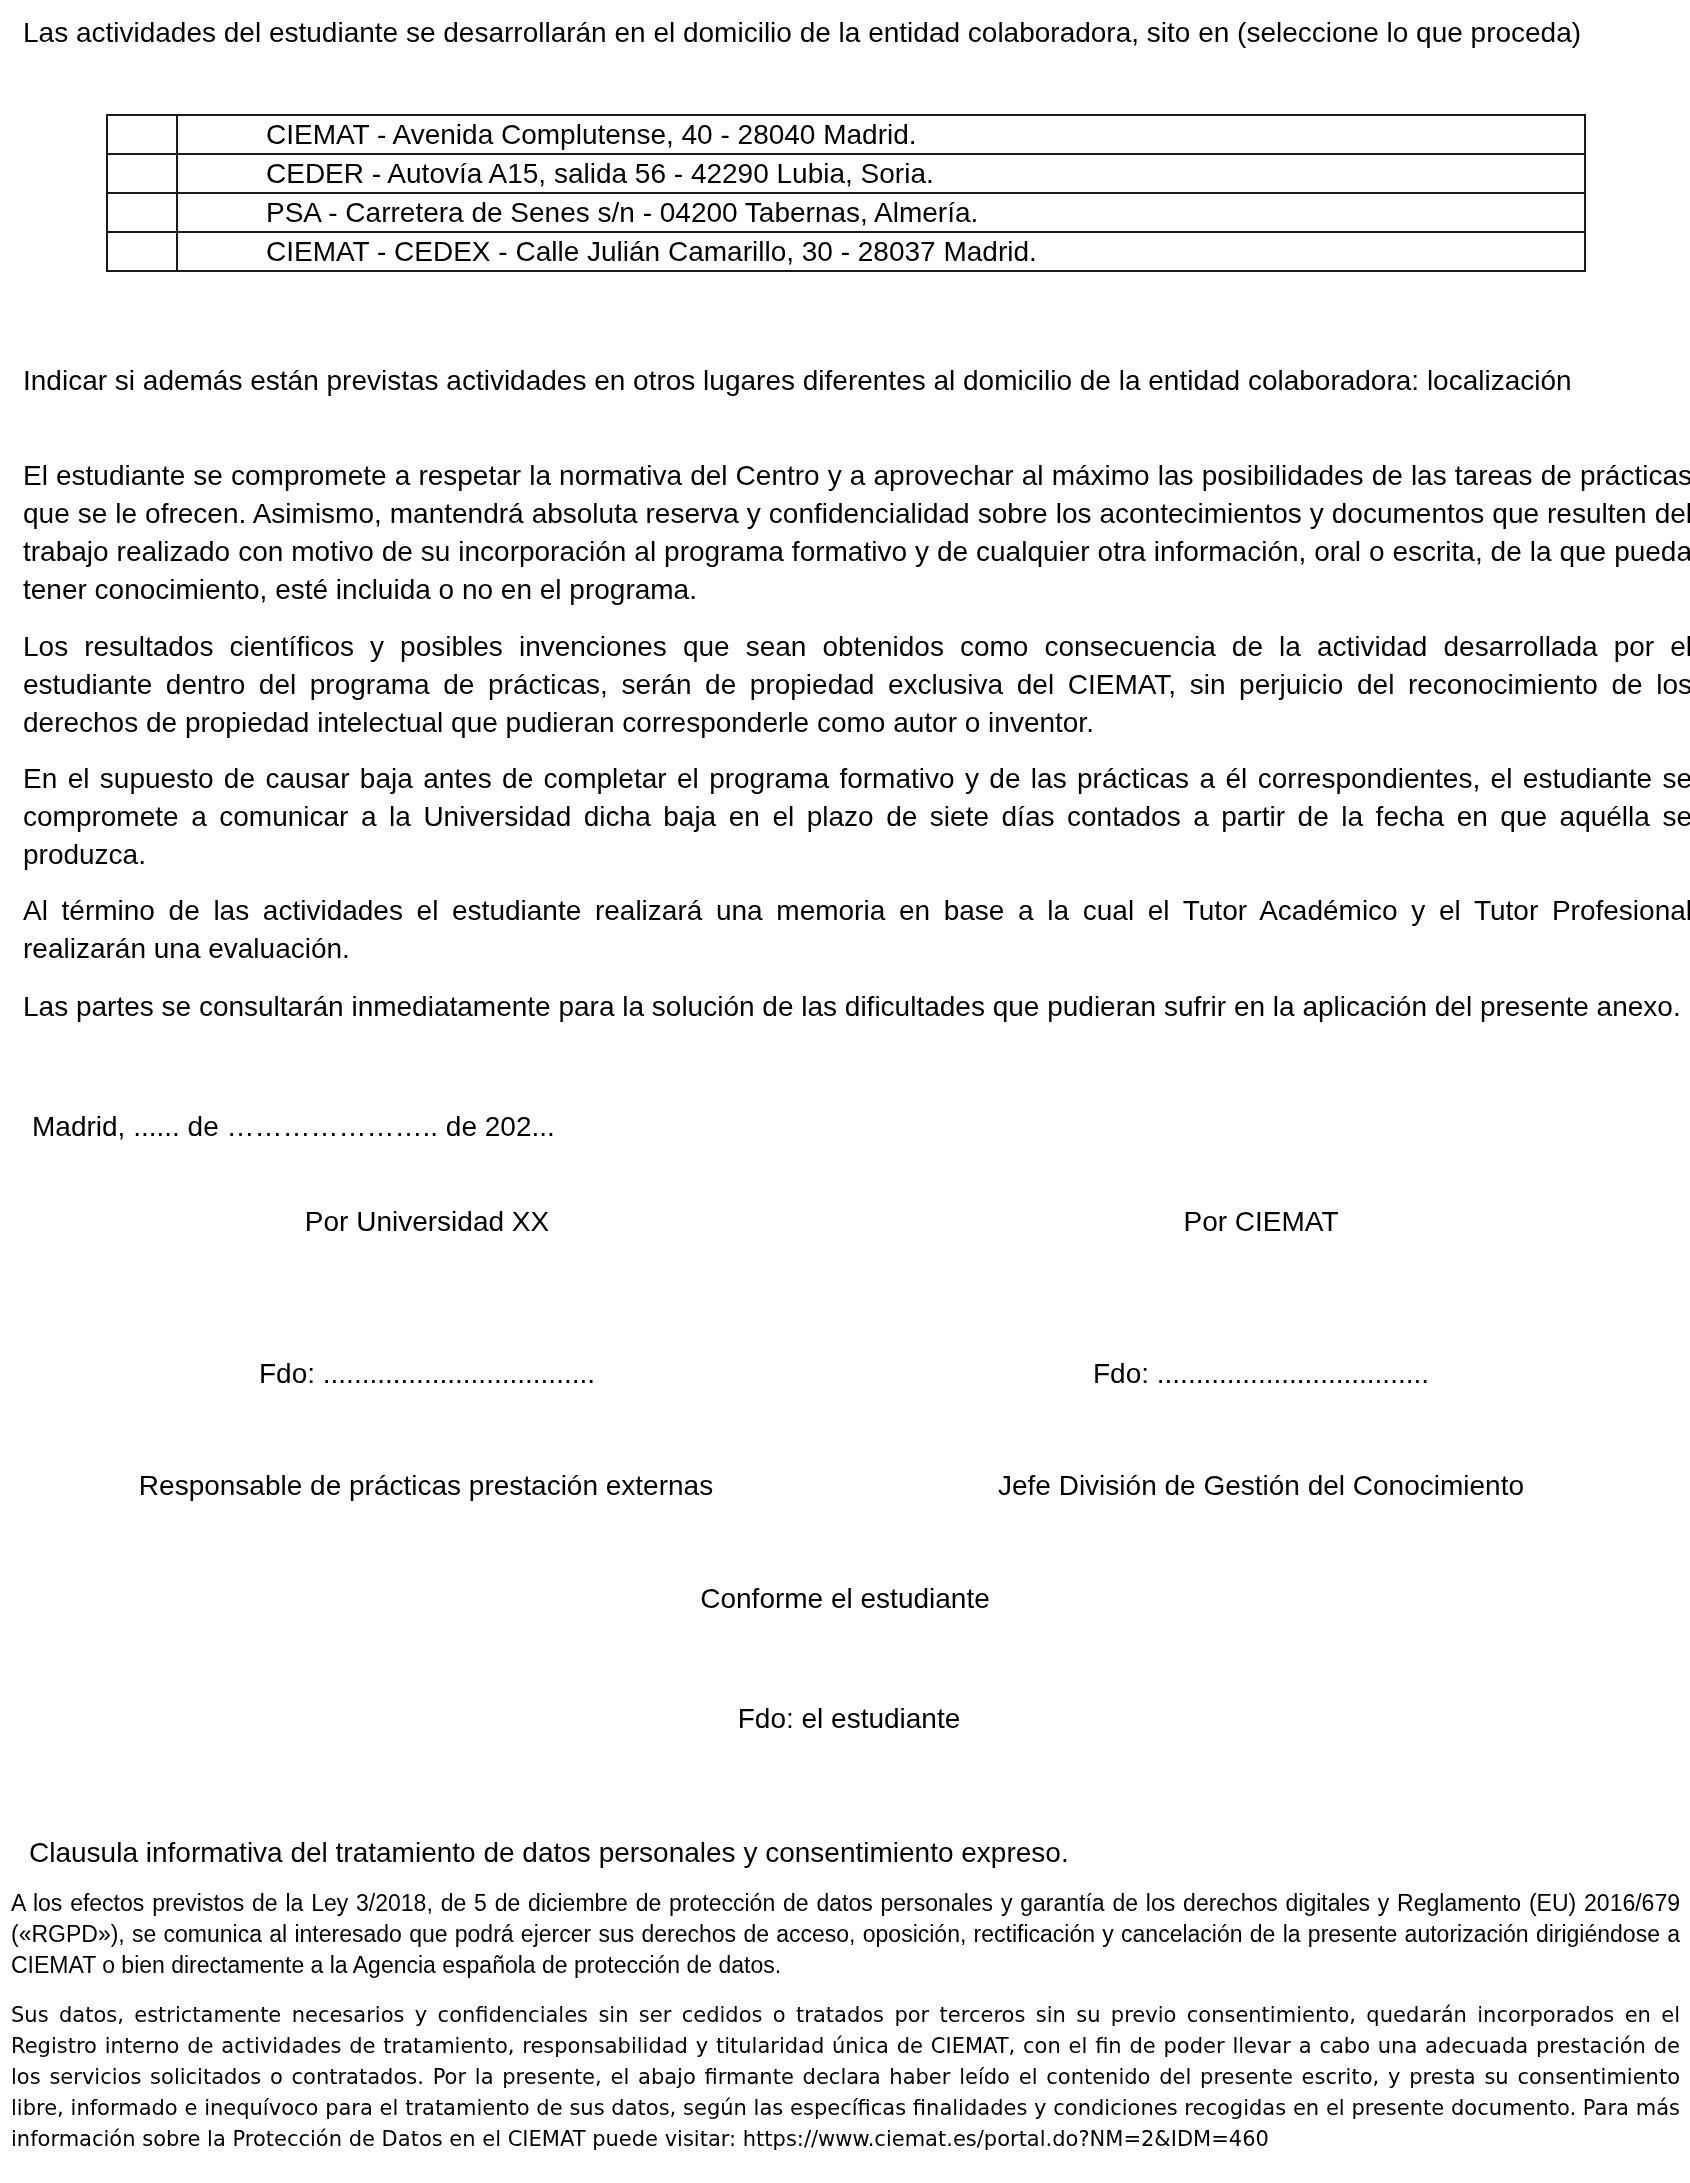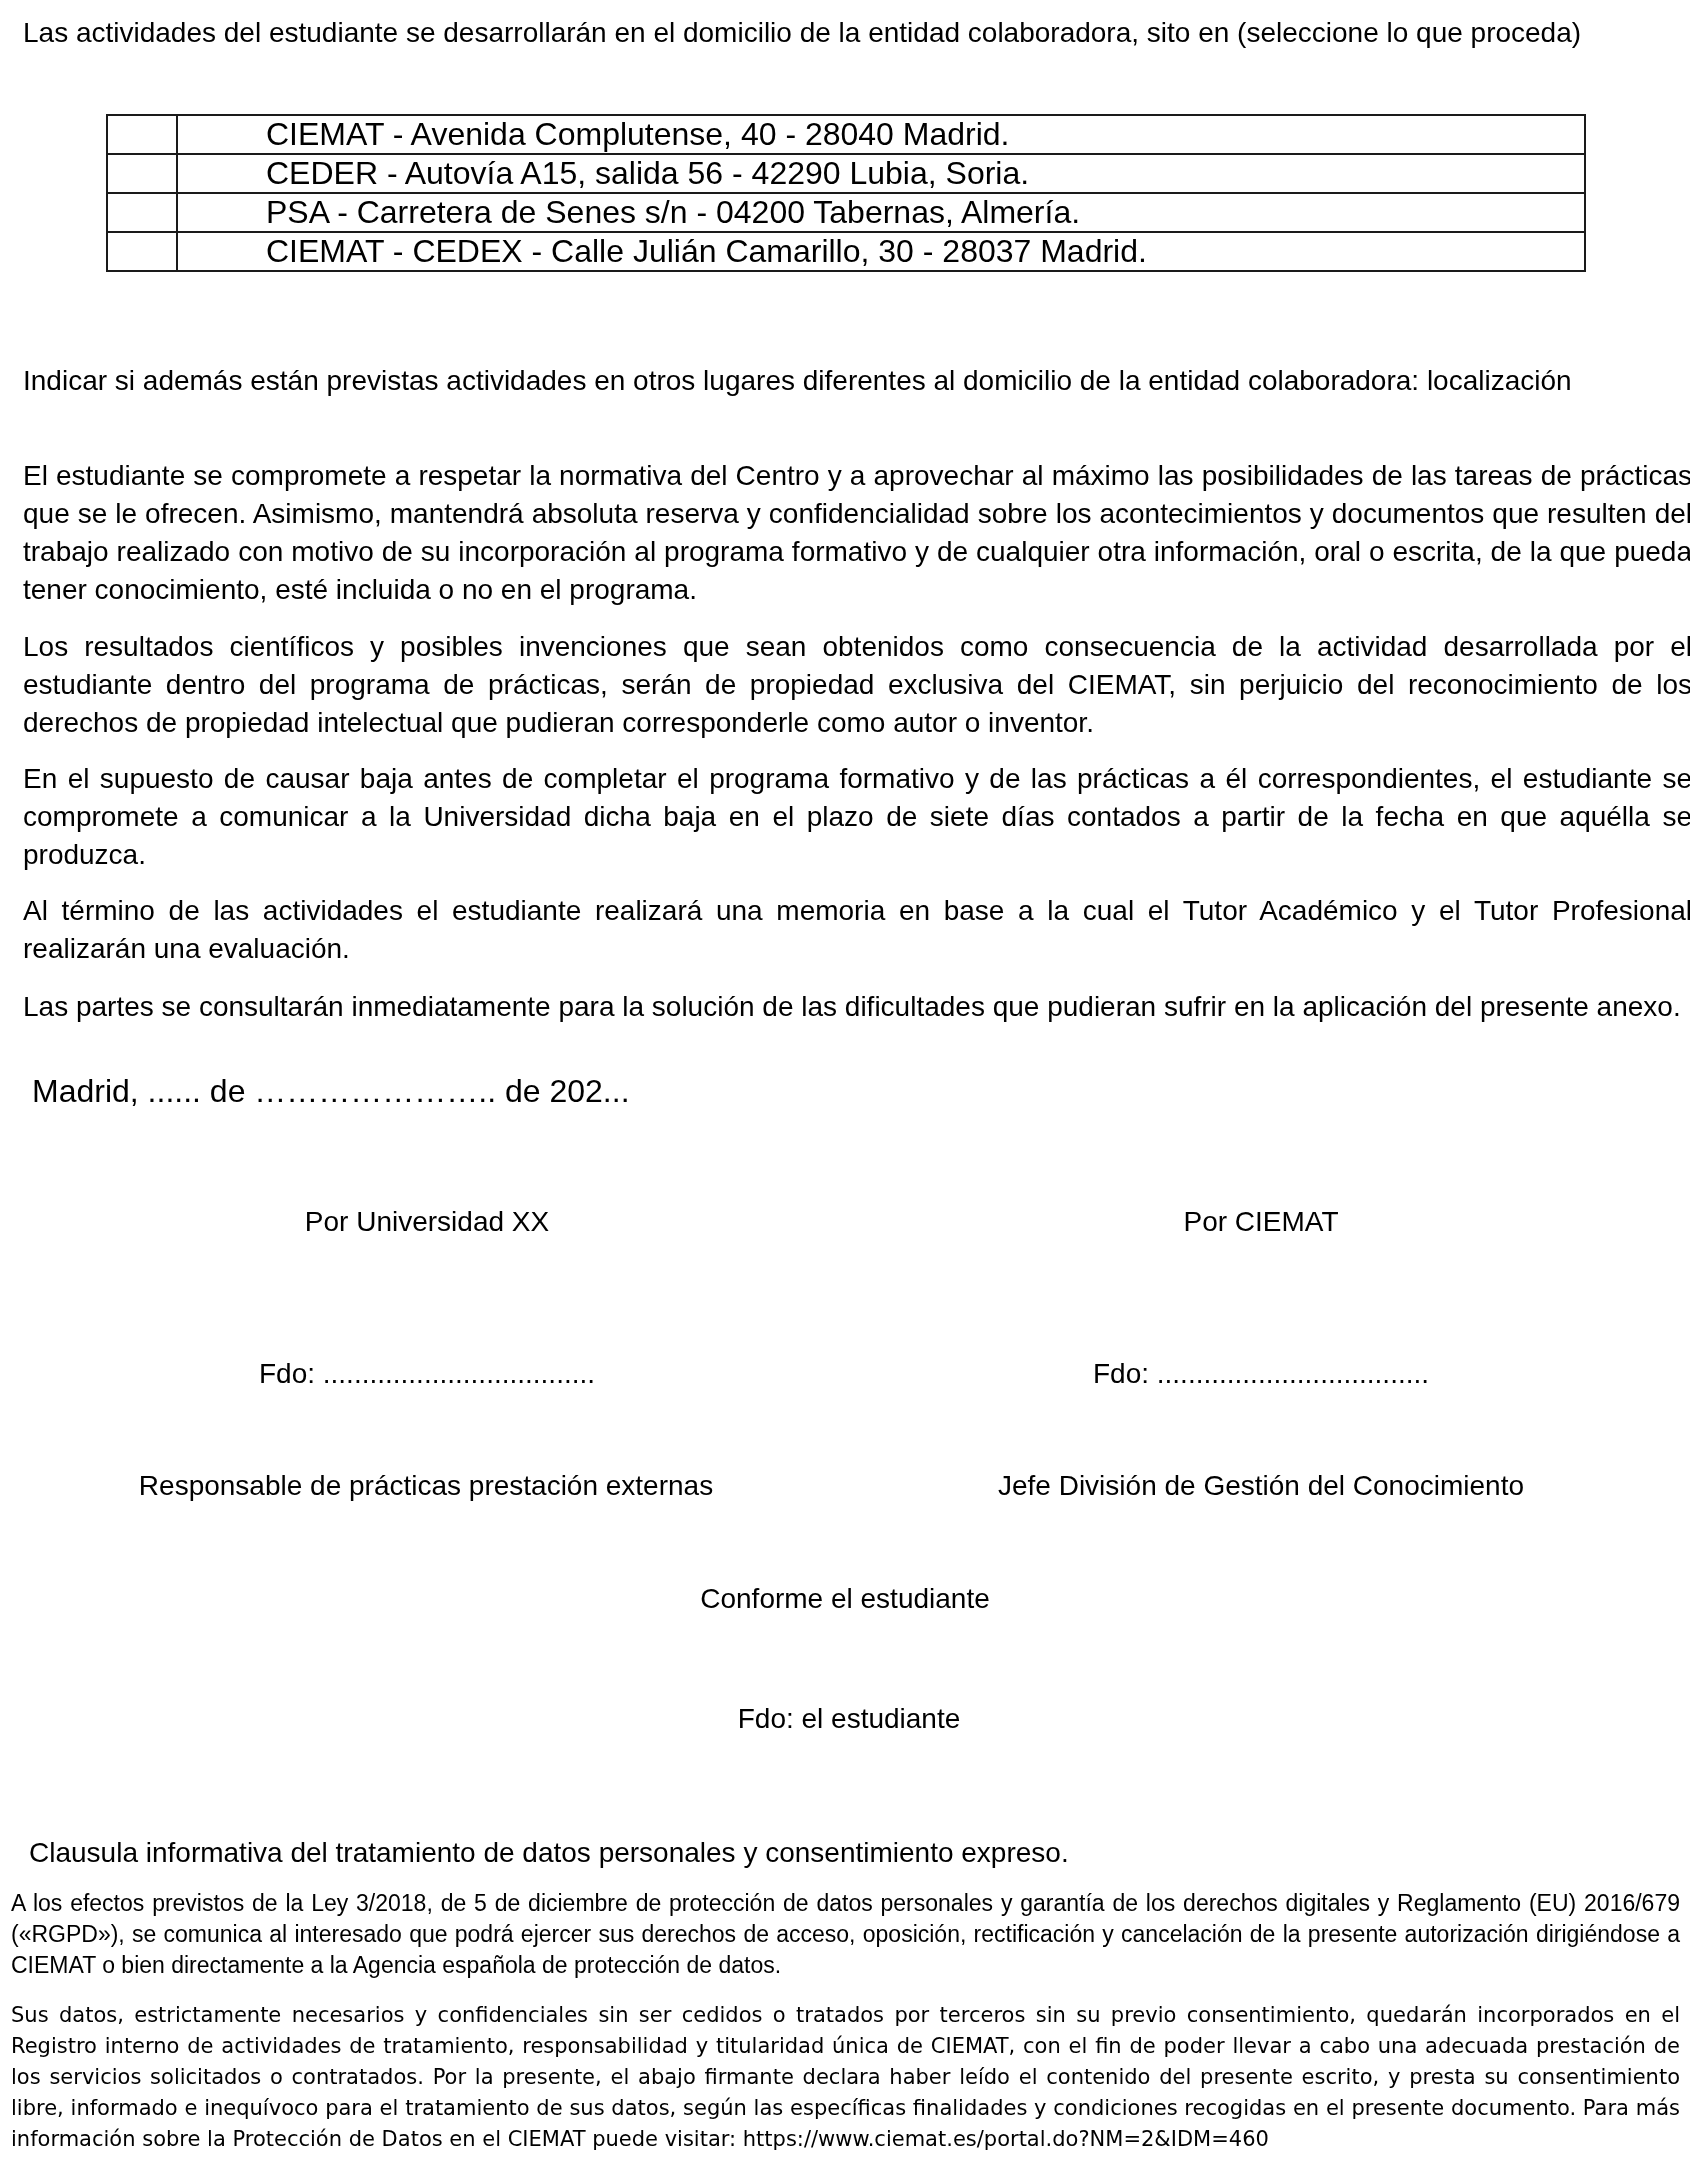--- a/index.html
+++ b/index.html
@@ -1,20 +1,20 @@
 <!DOCTYPE html>
 <html style="font-size:12.7px"><head>
 <meta charset="utf-8">
 <style>
   html, body { margin: 0; padding: 0; background: #ffffff; }
   body { width: 1691px; height: 2183px; position: relative; overflow: hidden; color: #000; font-family: "Liberation Sans", sans-serif; }
   .abs { position: absolute; }
   .para { position: absolute; left: 11px; width: 1669px; font-size: 28px; line-height: 38px; text-align: justify; text-align-last: left; margin: 12px; }
   .center { position: absolute; font-size: 28px; line-height: 37px; text-align: center; white-space: nowrap; transform: translateX(-50%); }
-  table.sites { position: absolute; left: 106px; top: 114px; width: 1480px; border-collapse: collapse; font-size: 32px; }
+  table.sites { position: absolute; left: 106px; top: 114px; width: 1480px; border-collapse: collapse; font-size: 28px; }
   table.sites td { border: 2px solid #1a1a1a; height: 37px; padding: 0; line-height: 37px; }
   table.sites td.check { width: 68px; }
   table.sites td.addr { padding-left: 86px; padding-left: 87px; }
   table.sites td.addr { padding-left: 88px; }
   .heading2 { position: absolute; left: 29px; top: 1834px; font-size: 28px; line-height: 37px; white-space: nowrap; }
   .small1 { position: absolute; left: 11px; width: 1669px; top: 1888px; font-family: "Liberation Sans", sans-serif; font-size: 23px; line-height: 31px; text-align: justify; text-align-last: left; margin: 0; }
   .small2 { position: absolute; left: 11px; width: 1669px; top: 2000px; font-family: "DejaVu Sans", sans-serif; font-size: 21px; line-height: 31px; text-align: justify; text-align-last: left; margin: 0; }
 </style>
 </head>
 <body>
@@ -42,21 +42,21 @@
 </tbody>
   </table>
 
 <p class="para" style="top:350px;">Indicar si además están previstas actividades en otros lugares diferentes al domicilio de la entidad colaboradora: localización</p>
 <p class="para" style="top:445px;">El estudiante se compromete a respetar la normativa del Centro y a aprovechar al máximo las posibilidades de las tareas de prácticas que se le ofrecen. Asimismo, mantendrá absoluta reserva y confidencialidad sobre los acontecimientos y documentos que resulten del trabajo realizado con motivo de su incorporación al programa formativo y de cualquier otra información, oral o escrita, de la que pueda tener conocimiento, esté incluida o no en el programa.</p>
 <p class="para" style="top:616px;">Los resultados científicos y posibles invenciones que sean obtenidos como consecuencia de la actividad desarrollada por el estudiante dentro del programa de prácticas, serán de propiedad exclusiva del CIEMAT, sin perjuicio del reconocimiento de los derechos de propiedad intelectual que pudieran corresponderle como autor o inventor.</p>
 <p class="para" style="top:748px;">En el supuesto de causar baja antes de completar el programa formativo y de las prácticas a él correspondientes, el estudiante se compromete a comunicar a la Universidad dicha baja en el plazo de siete días contados a partir de la fecha en que aquélla se produzca.</p>
 <p class="para" style="top:880px;">Al término de las actividades el estudiante realizará una memoria en base a la cual el Tutor Académico y el Tutor Profesional realizarán una evaluación.</p>
 <p class="para" style="top:976px;">Las partes se consultarán inmediatamente para la solución de las dificultades que pudieran sufrir en la aplicación del presente anexo.</p>
 
-<div class="abs" style="left:32px; top:1073px; font-size:32px; line-height:37px; white-space:nowrap;">Madrid, ...... de ………………….. de 202...</div>
+<div class="abs" style="left:32px; top:1108px; font-size:28px; line-height:37px; white-space:nowrap;">Madrid, ...... de ………………….. de 202...</div>
 
 <div class="center" style="left:427px; top:1203px;">Por Universidad XX</div>
 <div class="center" style="left:1261px; top:1203px;">Por CIEMAT</div>
 
 <div class="center" style="left:427px; top:1355px;">Fdo: ...................................</div>
 <div class="center" style="left:1261px; top:1355px;">Fdo: ...................................</div>
 
 <div class="center" style="left:426px; top:1467px;">Responsable de prácticas prestación externas</div>
 <div class="center" style="left:1261px; top:1467px;">Jefe División de Gestión del Conocimiento</div>
 

